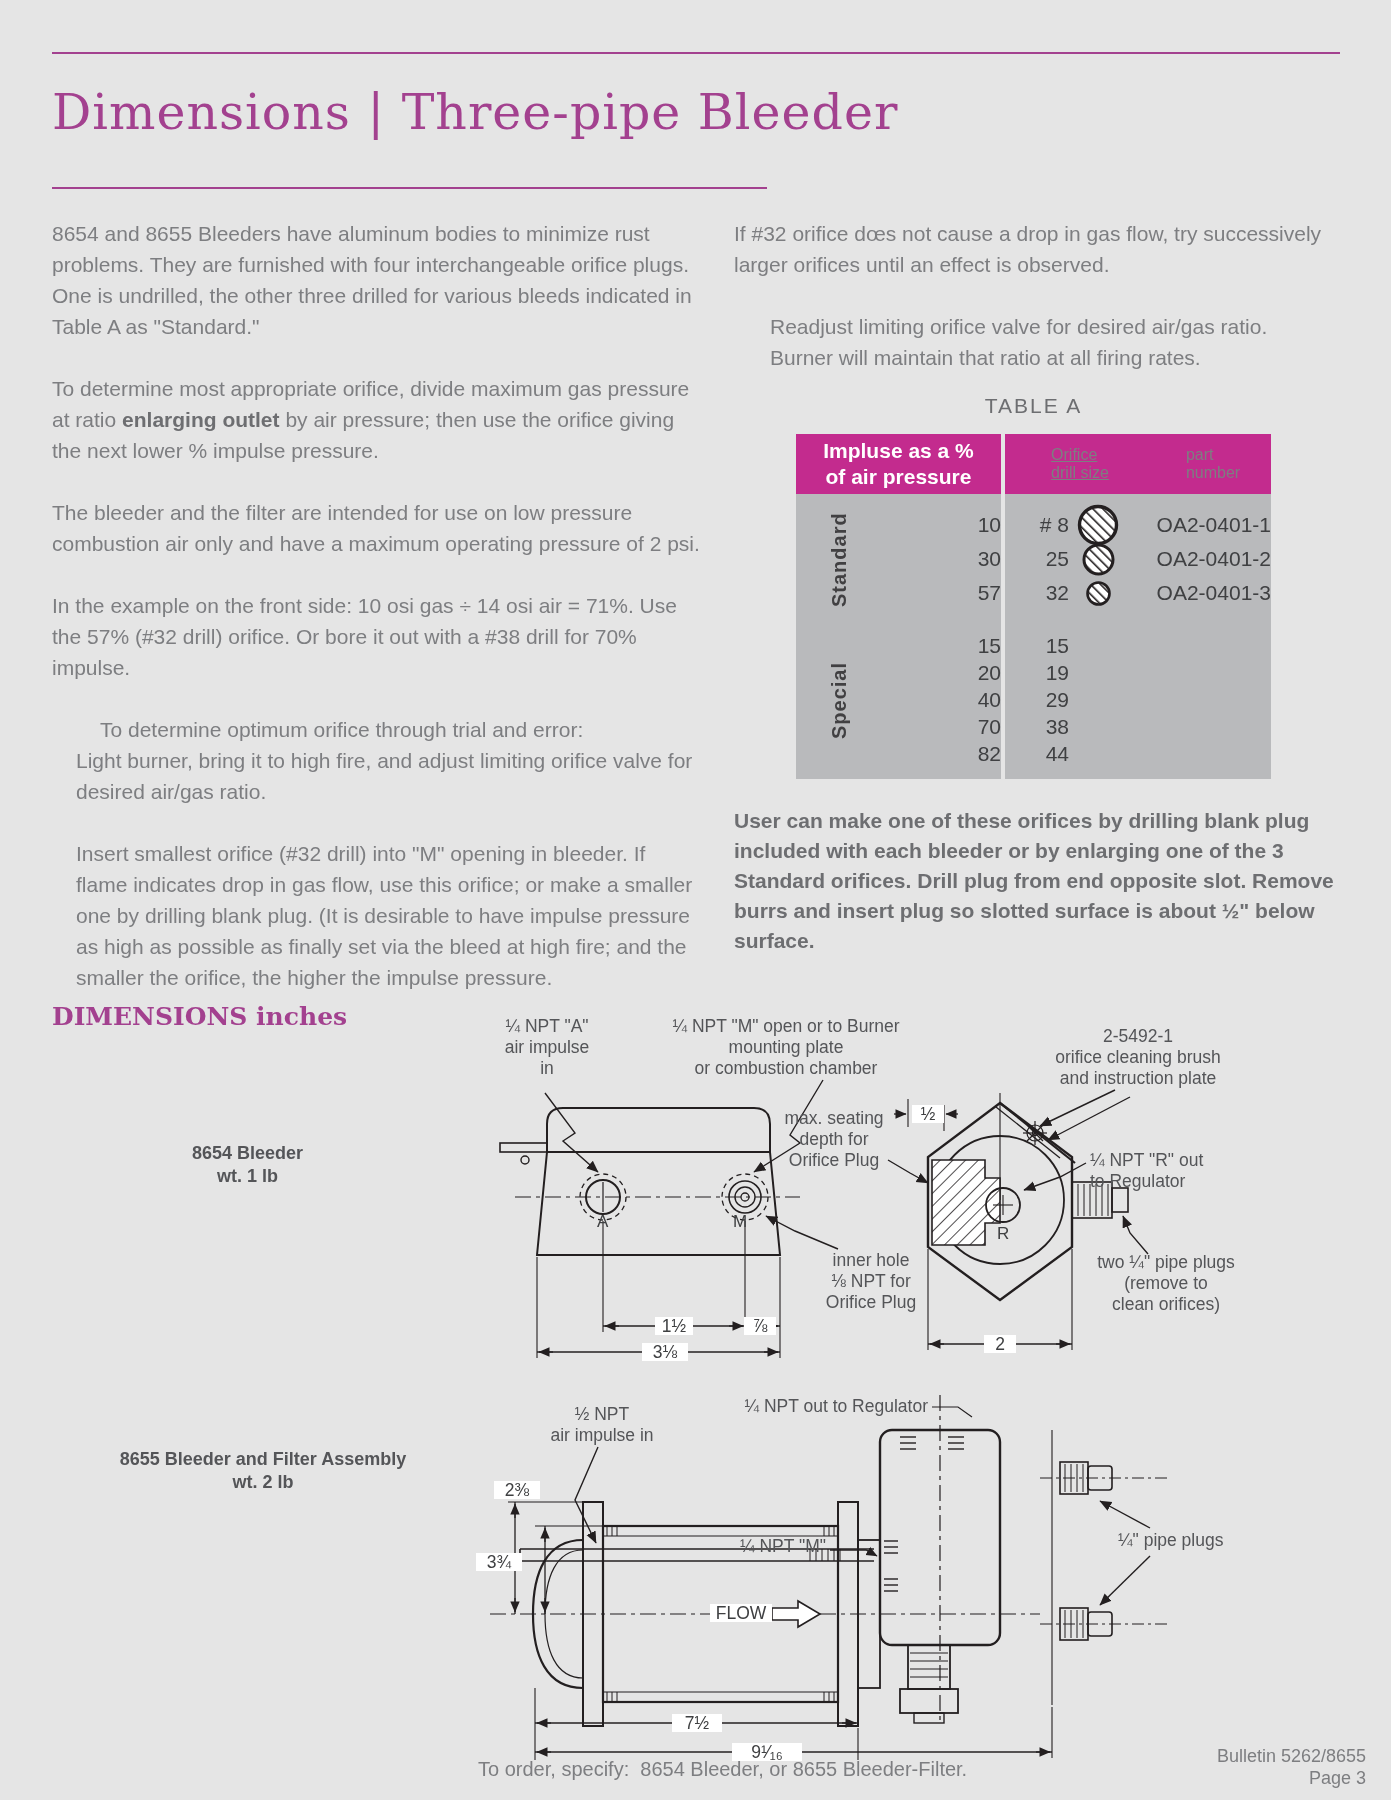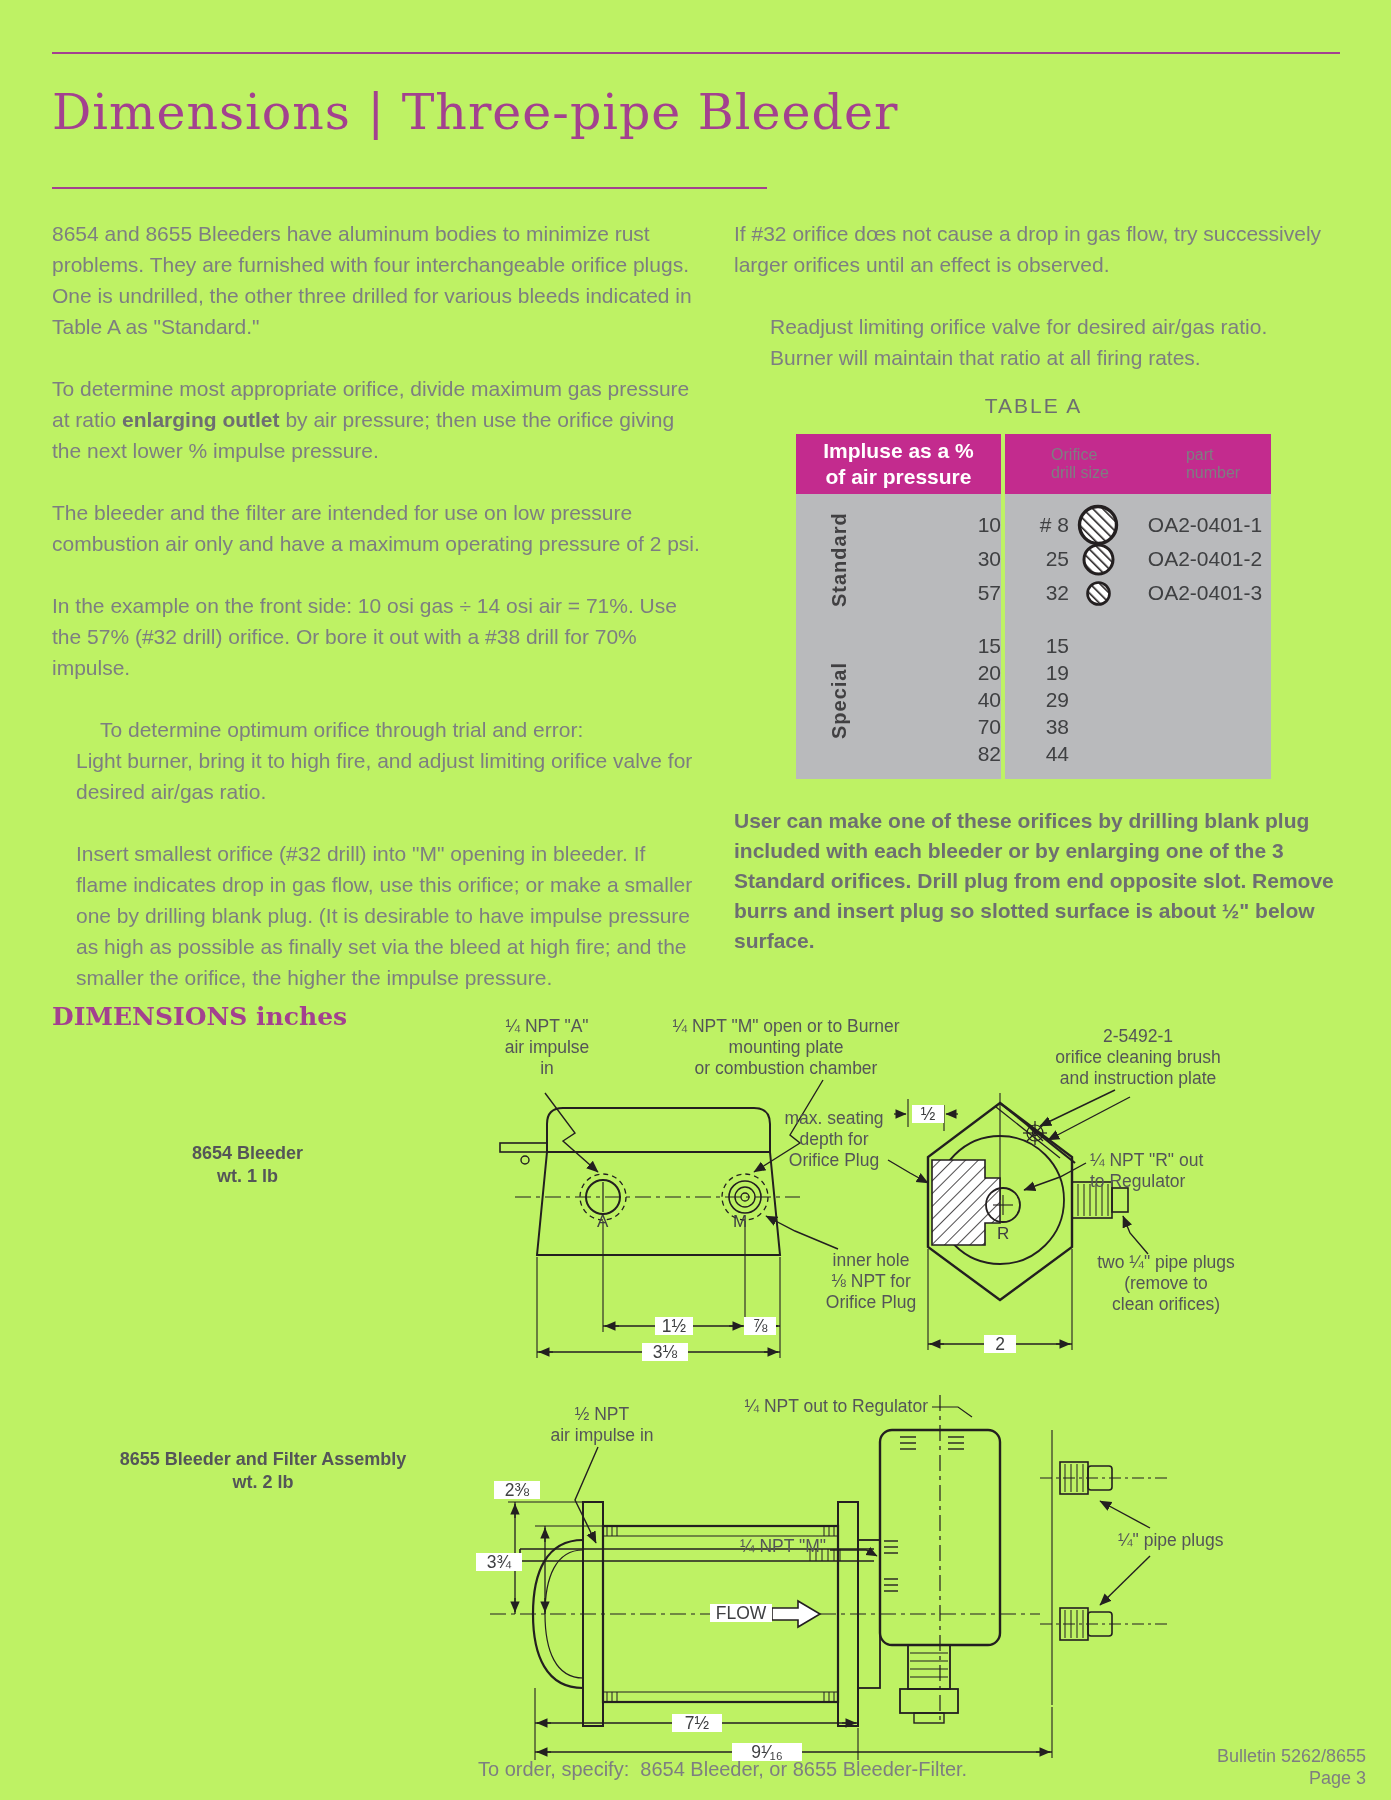--- a/index.html
+++ b/index.html
@@ -1,46 +1,46 @@
 <!DOCTYPE html>
 <html><head>
 <meta charset="utf-8">
 <style>
   html,body{margin:0;padding:0;background:#ffffff;}
-  .page{position:relative;width:1391px;height:1800px;background:#bef264;overflow:hidden;
+  .page{position:relative;width:1391px;height:1800px;background:#e5e5e5;overflow:hidden;
         font-family:"Liberation Sans",sans-serif;color:#7d7e81;}
   .rule{position:absolute;height:2px;background:#a3418f;}
   .title{position:absolute;left:52px;top:84px;font-family:"DejaVu Serif",serif;
          font-size:49px;color:#a3418f;font-weight:400;letter-spacing:1px;}
   .col{position:absolute;top:218px;font-size:21px;line-height:31px;color:#7d7e81;}
   .col p{margin:0 0 31px 0;}
   .col p.tight{margin-bottom:0;margin-left:48px;}
   .ind{margin-left:24px !important;}
   b.inl{color:#6d6e71;}
   .tablea{position:absolute;left:796px;top:394px;width:475px;}
   .tablea-caption{text-align:center;color:#6d6e71;font-size:21px;letter-spacing:2px;margin-bottom:16px;}
   .tablea-header{display:flex;}
   .th{background:#c32b8e;color:#fff;font-weight:bold;font-size:21px;line-height:26px;
       height:60px;display:flex;align-items:center;justify-content:center;text-align:center;white-space:pre-line;}
   .th1{width:205px;margin-right:4px;}
   .th23{flex:1;display:flex;background:#c32b8e;}
-  .th2{width:150px;}
+  .th2{width:150px;text-decoration:underline;}
   .th3{flex:1;}
   .th2,.th3{height:60px;display:flex;align-items:center;justify-content:center;white-space:pre-line;}
   .tablea-body{position:relative;display:flex;}
   .bg1{position:absolute;left:0;top:0;bottom:0;width:205px;background:#b9babc;}
   .bg2{position:absolute;left:209px;top:0;bottom:0;right:0;background:#b9babc;}
   .rows{position:relative;width:100%;padding:14px 0 12px 0;}
   .trow{display:flex;align-items:center;color:#3f4042;font-size:21px;}
   .trow.std{height:34px;} .trow.spec{height:27px;}
   .tgap{height:22px;}
   .c-imp{width:205px;text-align:right;}
   .c-drill{width:64px;margin-left:4px;text-align:right;}
   .c-icon{width:58px;display:flex;align-items:center;justify-content:center;}
-  .c-part{flex:1;text-align:center;padding-left:12px;}
+  .c-part{flex:1;text-align:right;padding-left:12px;}
   .vlabel{position:absolute;writing-mode:vertical-rl;transform:rotate(180deg);
           font-weight:bold;color:#414042;font-size:20px;letter-spacing:1px;left:32px;
           display:flex;align-items:center;justify-content:center;}
   .vstd{top:16px;height:100px;}
   .vspec{top:140px;height:133px;}
   .note{position:absolute;left:734px;top:806px;width:625px;font-weight:bold;
         color:#6d6e71;font-size:21px;line-height:30px;}
   .dimhead{position:absolute;left:52px;top:1002px;font-family:"DejaVu Serif",serif;
            font-weight:bold;font-size:25px;color:#a3418f;}
   .diagram-svg{position:absolute;left:0;top:1005px;}

